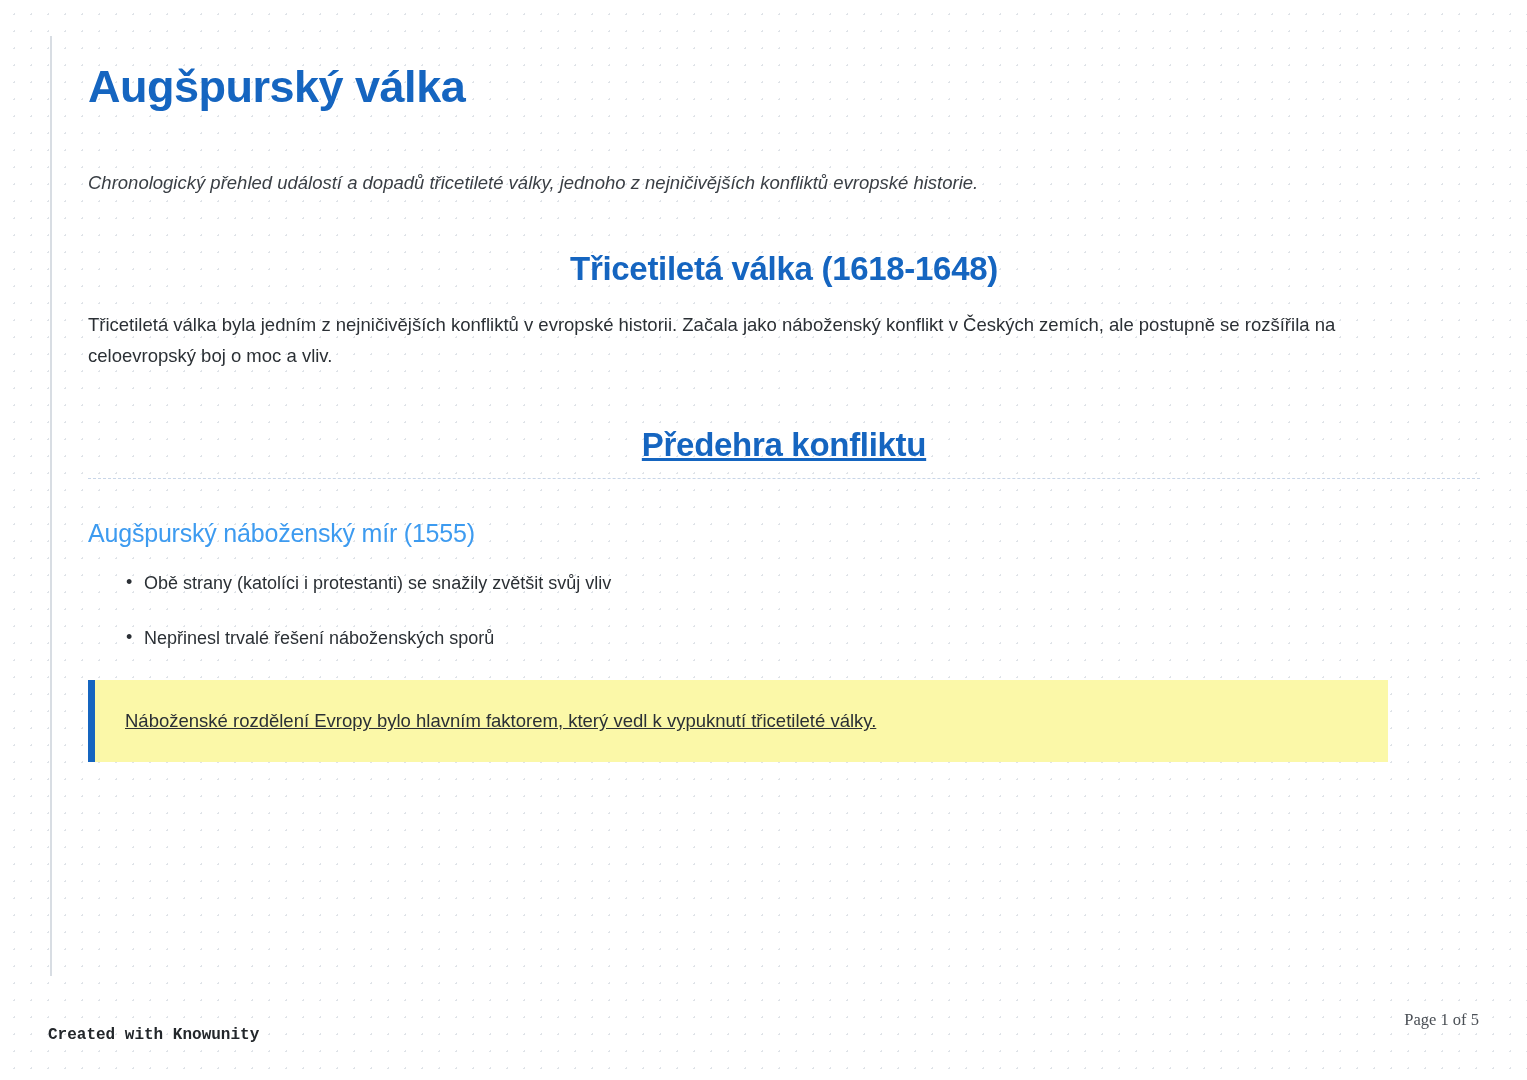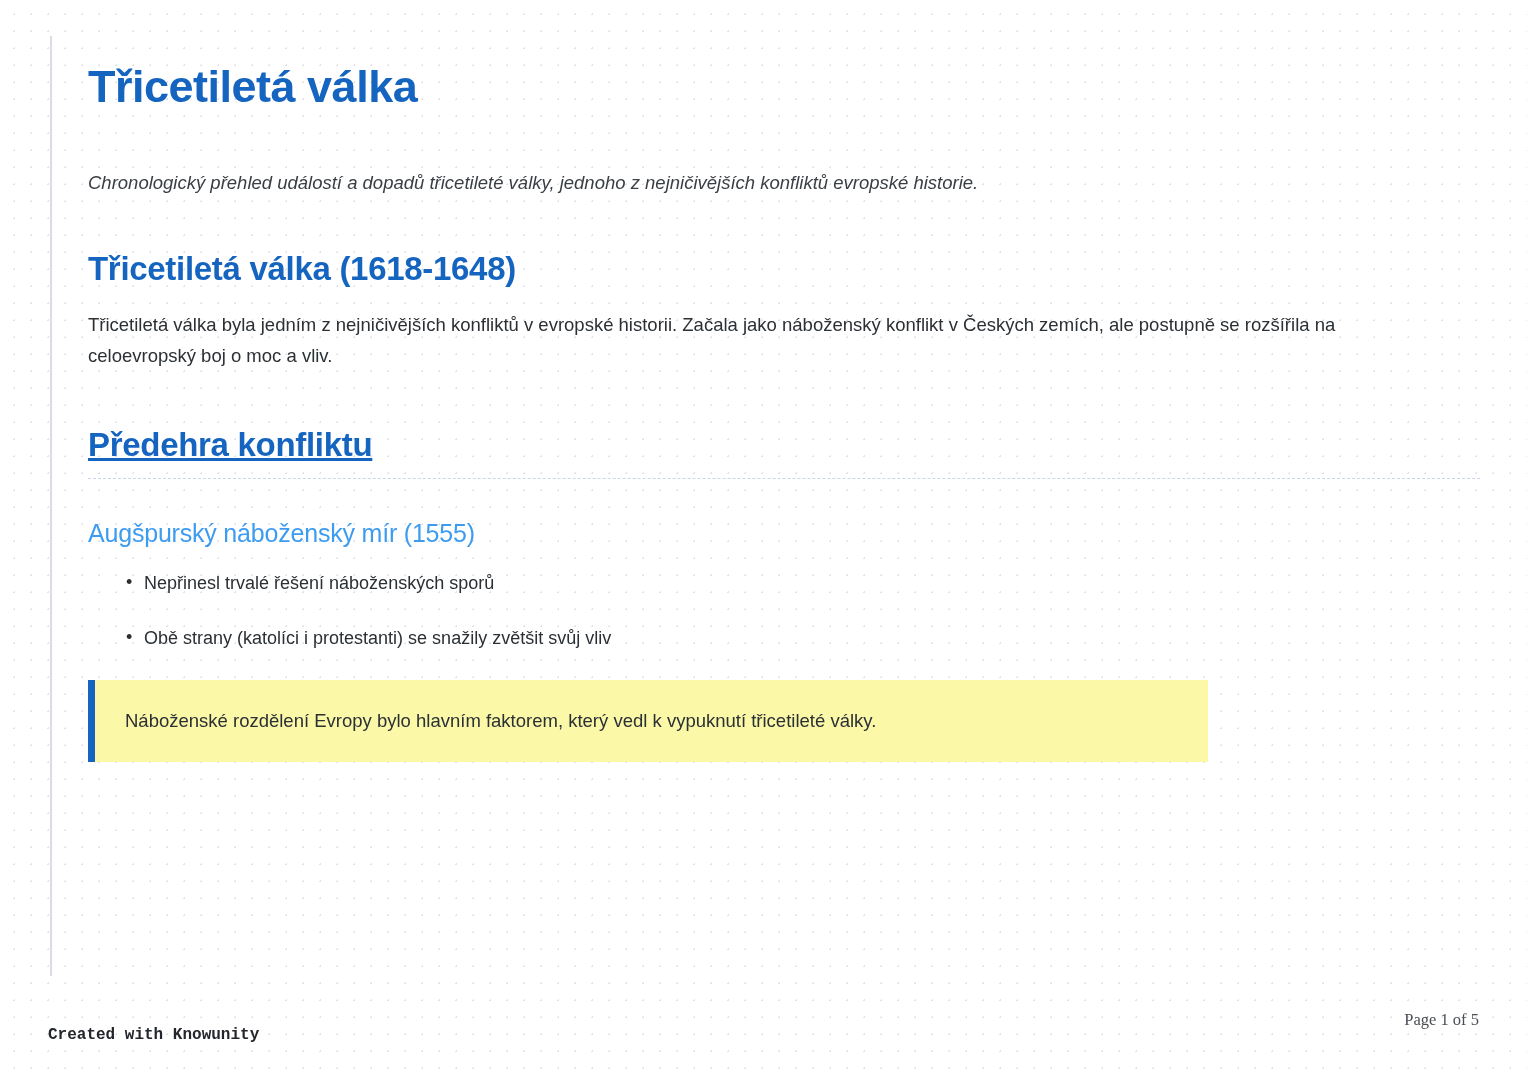--- a/index.html
+++ b/index.html
@@ -53,20 +53,21 @@
     line-height: 1.4;
   }
 
   .h2 {
     font-size: 33px;
     font-weight: bold;
     color: #1565c0;
     letter-spacing: -0.3px;
     margin: 55px 0 0 0;
     line-height: 1.15;
+    text-align: center;
   }
 
   .h2.underlined {
     border-bottom: 1px dashed #c9d6e8;
     padding-bottom: 14px;
     text-decoration: underline;
   }
 
   .body-text {
     font-size: 18.5px;
@@ -104,25 +105,26 @@
     top: -1px;
     font-size: 18px;
     color: #2b3035;
   }
 
   .callout {
     margin: 17px 0 0 0;
     background: #fbf8a8;
     border-left: 7px solid #1565c0;
     padding: 28px 26px 28px 30px;
-    width: 1120px;
+    width: 1300px;
     box-sizing: border-box;
     font-size: 18.5px;
     color: #2b3035;
     line-height: 1.4;
+    text-decoration: underline;
   }
 
   .footer {
     position: absolute;
     left: 0;
     right: 0;
     bottom: 0;
     height: 74px;
   }
   .footer-left {
@@ -144,35 +146,35 @@
     color: #4a4f55;
   }
 </style>
 </head>
 <body>
 
 <div class="page">
 
   <div class="content-area">
 
-    <h1 class="doc-title">Třicetiletá válka</h1>
+    <h1 class="doc-title">Augšpurský válka</h1>
 
     <p class="doc-subtitle">Chronologický přehled událostí a dopadů třicetileté války, jednoho z nejničivějších konfliktů evropské historie.</p>
 
     <h2 class="h2">Třicetiletá válka (1618-1648)</h2>
 
     <p class="body-text">Třicetiletá válka byla jedním z nejničivějších konfliktů v evropské historii. Začala jako náboženský konflikt v Českých zemích, ale postupně se rozšířila na celoevropský boj o moc a vliv.</p>
 
     <h2 class="h2 underlined">Předehra konfliktu</h2>
 
     <h3 class="h3">Augšpurský náboženský mír (1555)</h3>
 
     <ul class="bullets">
+      <li>Obě strany (katolíci i protestanti) se snažily zvětšit svůj vliv</li>
       <li>Nepřinesl trvalé řešení náboženských sporů</li>
-      <li>Obě strany (katolíci i protestanti) se snažily zvětšit svůj vliv</li>
     </ul>
 
     <div class="callout">Náboženské rozdělení Evropy bylo hlavním faktorem, který vedl k vypuknutí třicetileté války.</div>
 
   </div>
 
   <div class="footer">
     <div class="footer-left">Created with Knowunity</div>
     <div class="footer-right">Page 1 of 5</div>
   </div>

